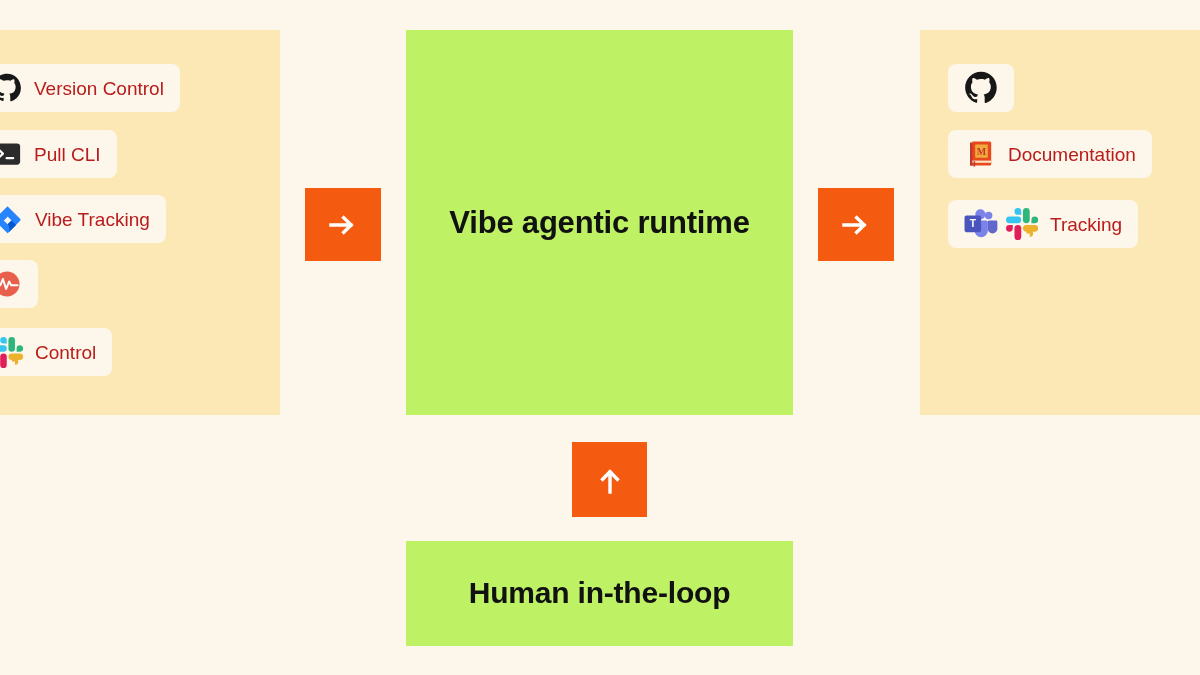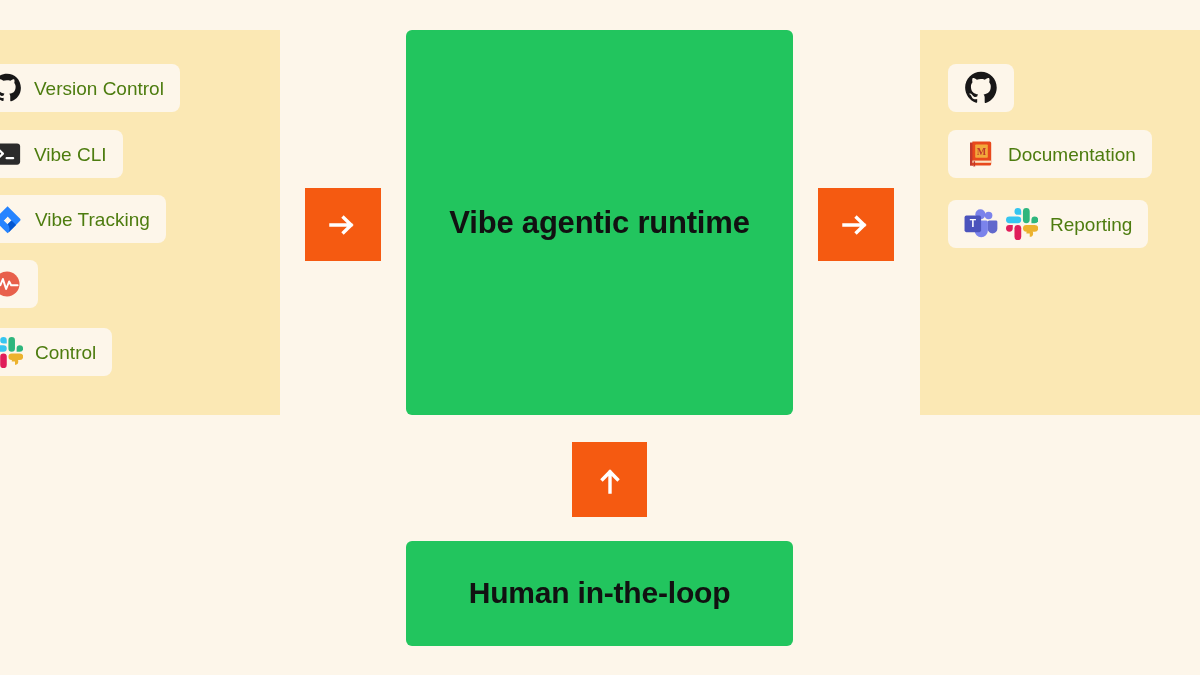--- a/index.html
+++ b/index.html
@@ -50,21 +50,21 @@
     border-radius: 8px;
     display: flex;
     align-items: center;
     gap: 12px;
     padding: 9px 16px;
     box-sizing: border-box;
     height: 48px;
   }
   .chip-label {
     font-size: 19px;
-    color: #4d7c0f;
+    color: #b91c1c;
     white-space: nowrap;
     line-height: 1;
   }
   .chip-icons {
     display: flex;
     align-items: center;
     gap: 8px;
     flex: 0 0 auto;
   }
 
@@ -78,27 +78,26 @@
 
   
   .panel-right .chip { left: 28px; }
   .rc0 { top: 34px; }
   .rc1 { top: 100px; }
   .rc2 { top: 170px; }
 
   
   .box {
     position: absolute;
-    background: #22c55e;
+    background: #bef264;
     display: flex;
     align-items: center;
     justify-content: center;
     text-align: right;
     box-sizing: border-box;
-    border-radius: 6px;
   }
   .box-center {
     left: 406px;
     top: 30px;
     width: 387px;
     height: 385px;
   }
   .box-bottom {
     left: 406px;
     top: 541px;
@@ -146,21 +145,21 @@
     </div>
 
     <div class="chip lc1">
       <span class="chip-icons">
         <svg class="ico" width="30" height="30" viewBox="0 0 24 24">
           <rect x="1.5" y="3.5" width="21" height="17" rx="2.5" fill="#2b2b2b"></rect>
           <path d="M5.5 8.5l3.2 3.2-3.2 3.2" stroke="#ffffff" stroke-width="1.8" fill="none" stroke-linecap="round" stroke-linejoin="round"></path>
           <rect x="10.8" y="14.4" width="7" height="1.8" rx="0.9" fill="#ffffff"></rect>
         </svg>
       </span>
-      <span class="chip-label">Vibe CLI</span>
+      <span class="chip-label">Pull CLI</span>
     </div>
 
     <div class="chip lc2">
       <span class="chip-icons">
         <svg class="ico" width="31" height="31" viewBox="0 0 32 32">
           <path fill="#2684FF" d="M29 15.2L17.3 3.5 16.1 2.3l-8.8 8.8-4 4a1.7 1.7 0 000 2.4l8 8 4.8 4.8 8.8-8.8.1-.1 4-4a1.7 1.7 0 000-2.2zM16.1 21l-4-4 4-4 4 4-4 4z"></path>
           <path fill="#2684FF" d="M16.1 13a6.73 6.73 0 01-.03-9.48L7.3 12.2l4.8 4.8 4-4z" opacity=".95"></path>
           <path fill="#0052CC" d="M20.12 16.99l-4 4a6.74 6.74 0 010 9.53l8.81-8.81-4.81-4.72z" opacity=".9"></path>
         </svg>
       </span>
@@ -251,21 +250,21 @@
             <path fill="#E01E5A" d="M32.3 77.6a12.9 12.9 0 0125.8 0v32.3a12.9 12.9 0 01-25.8 0V77.6z"></path>
             <path fill="#36C5F0" d="M45.2 25.8a12.9 12.9 0 1112.9-12.9v12.9H45.2z"></path>
             <path fill="#36C5F0" d="M45.2 32.3a12.9 12.9 0 010 25.8H12.9a12.9 12.9 0 010-25.8h32.3z"></path>
             <path fill="#2EB67D" d="M96.9 45.2a12.9 12.9 0 1112.9 12.9H96.9V45.2z"></path>
             <path fill="#2EB67D" d="M90.4 45.2a12.9 12.9 0 01-25.8 0V12.9a12.9 12.9 0 0125.8 0v32.3z"></path>
             <path fill="#ECB22E" d="M77.6 96.9a12.9 12.9 0 1112.9 12.9V96.9H77.6z"></path>
             <path fill="#ECB22E" d="M77.6 90.4a12.9 12.9 0 010-25.8h32.3a12.9 12.9 0 010 25.8H77.6z"></path>
           </g>
         </svg>
       </span>
-      <span class="chip-label">Reporting</span>
+      <span class="chip-label">Tracking</span>
     </div>
   </div>
 
   <div class="arrow-tile arrow-up-tile">
     <svg class="ico" width="34" height="34" viewBox="0 0 24 24">
       <path d="M12 20.5v-14M6.8 11.5L12 6.2l5.2 5.3" stroke="#ffffff" stroke-width="2.4" fill="none" stroke-linecap="square" stroke-linejoin="miter"></path>
     </svg>
   </div>
 
   <div class="box box-bottom">

